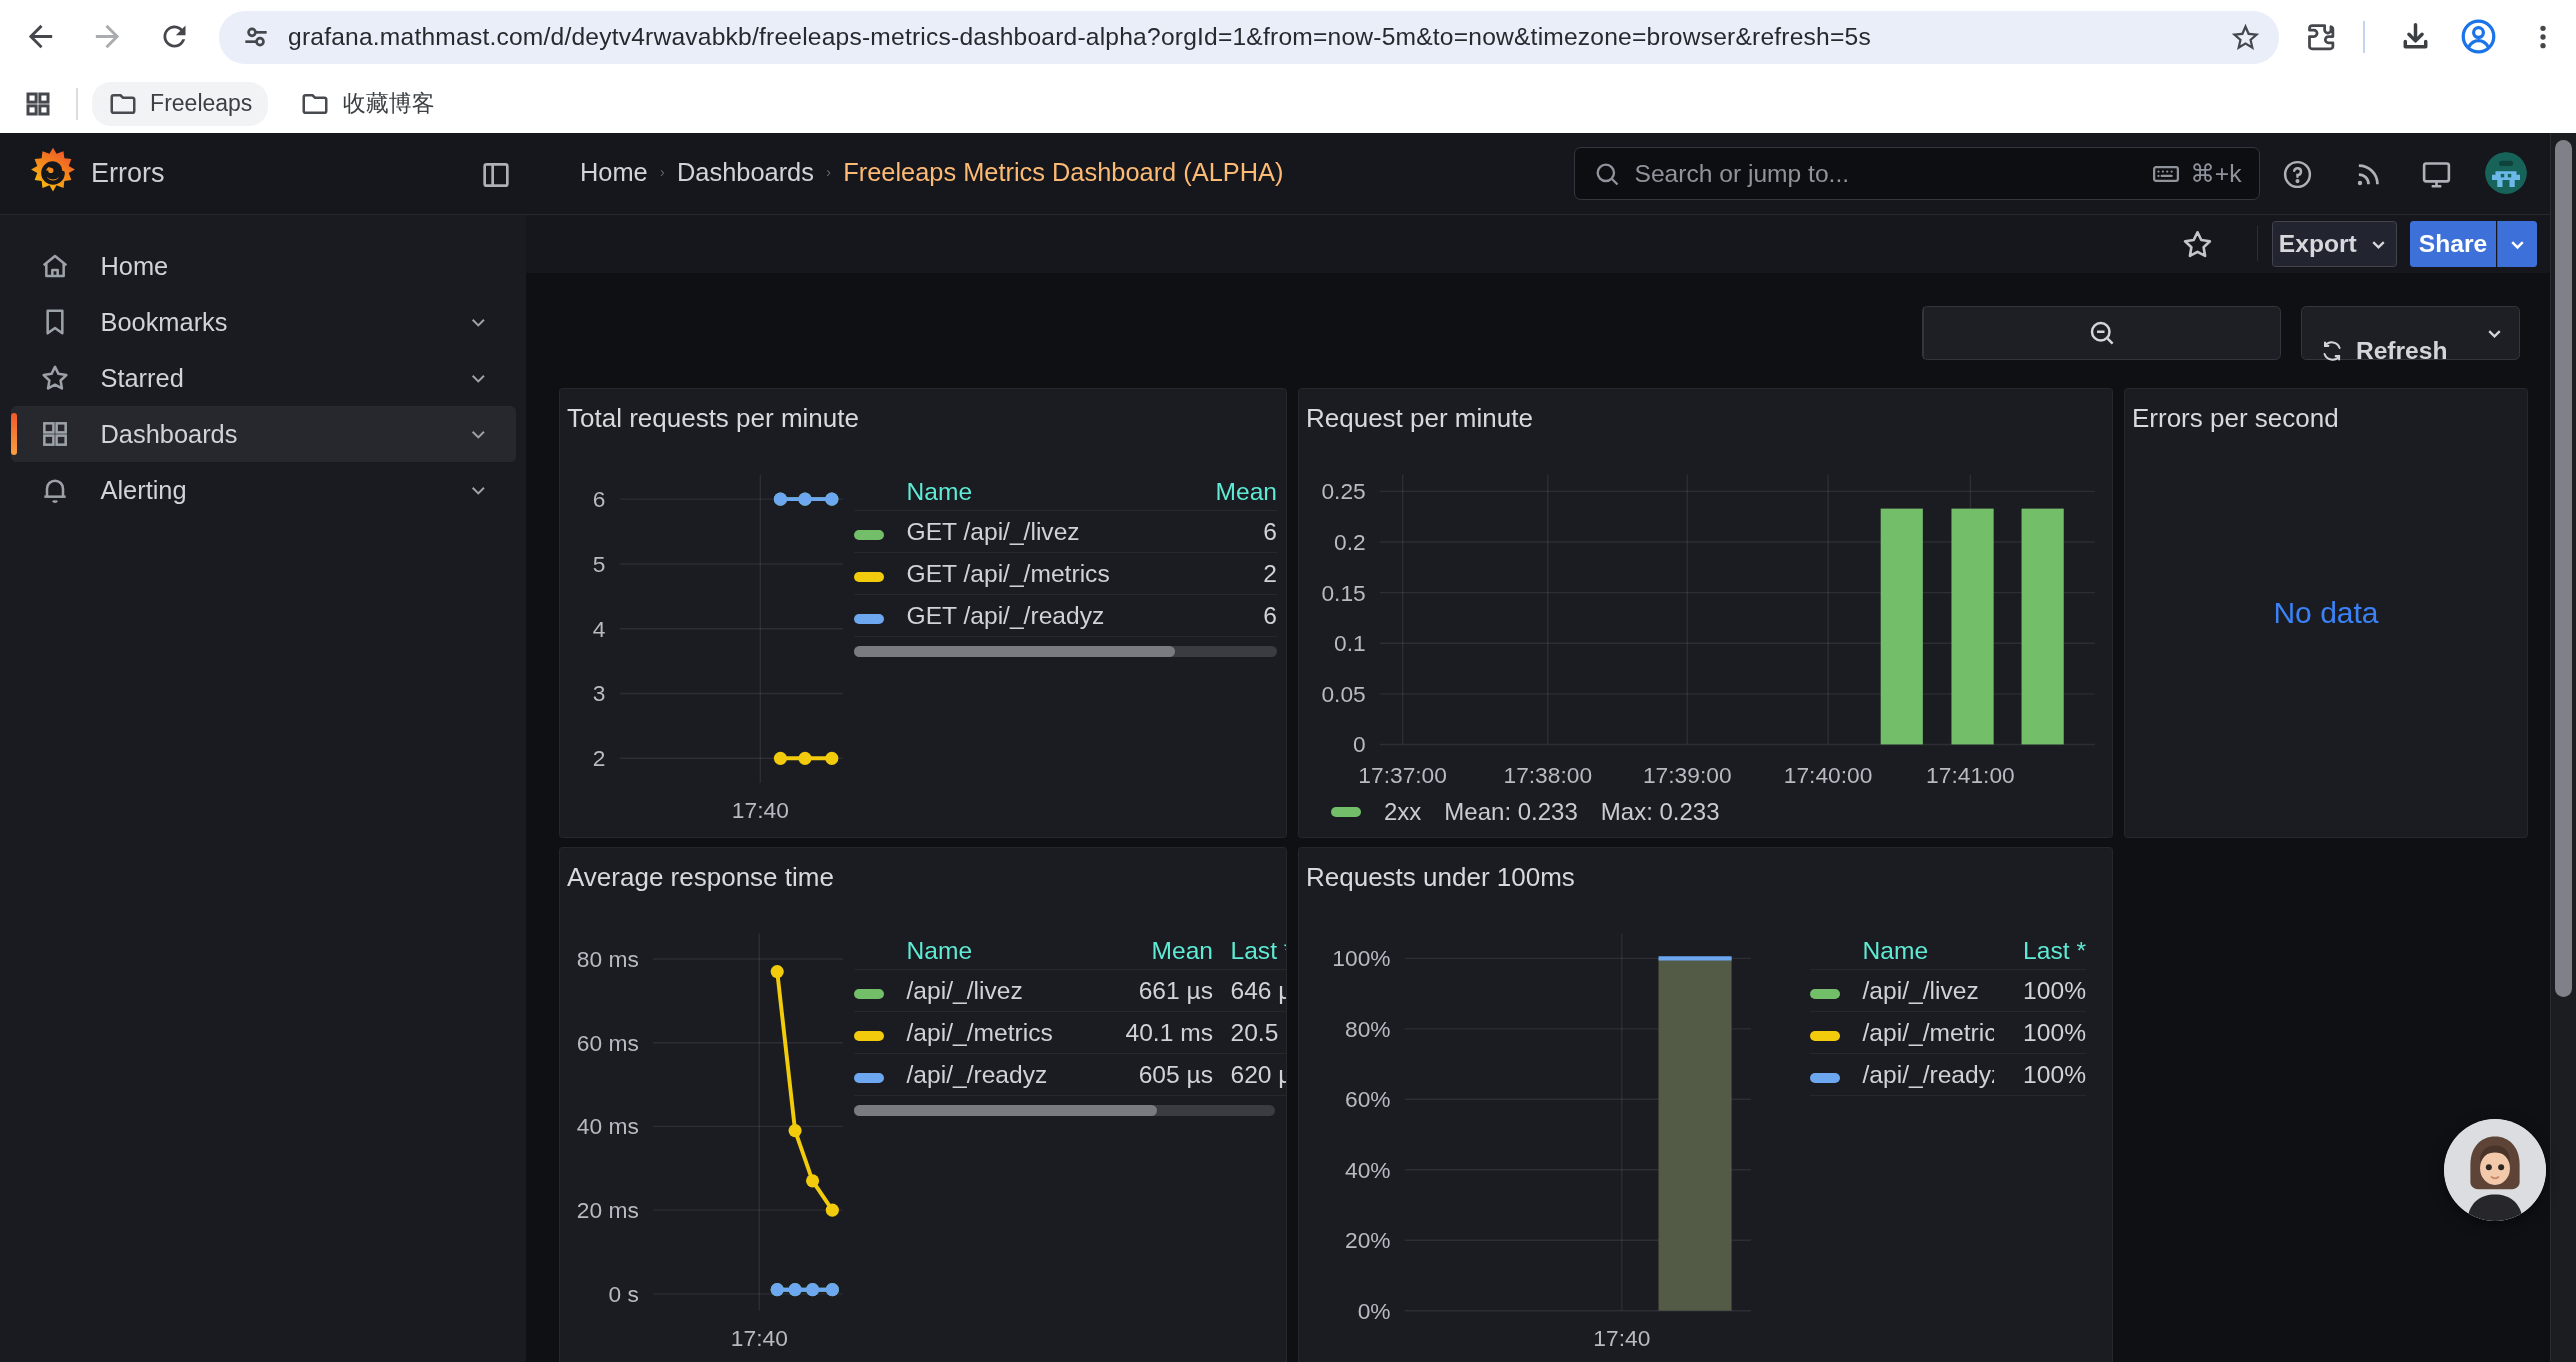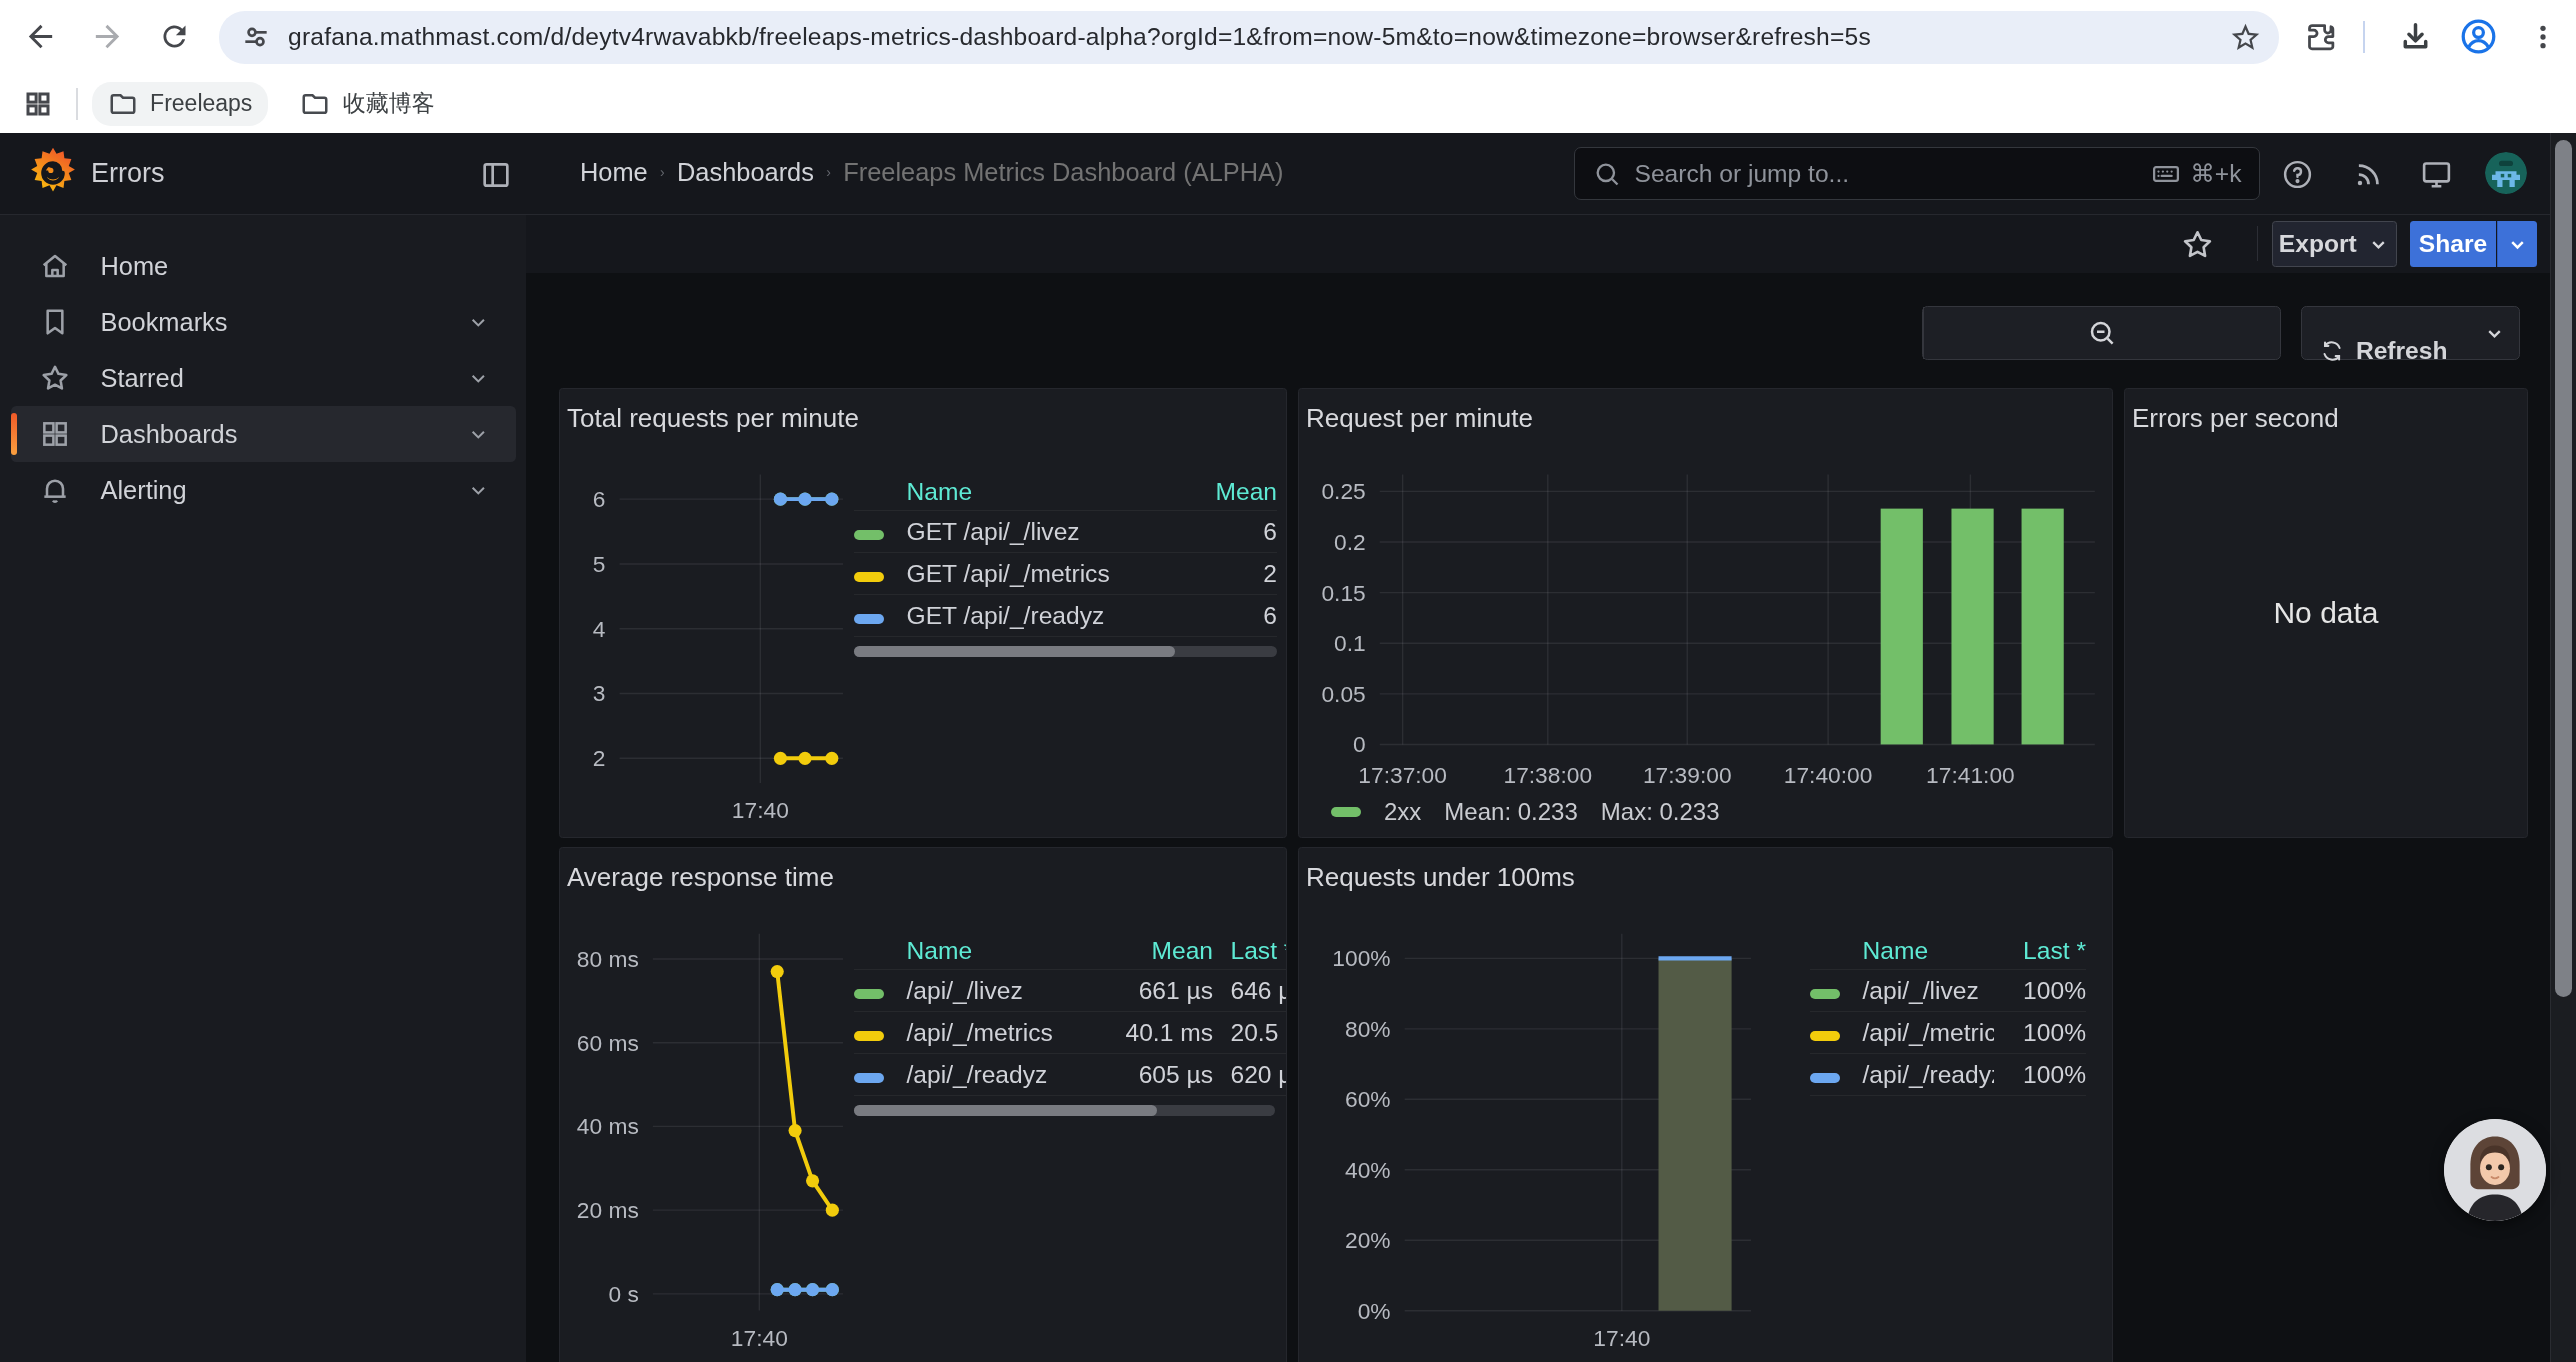--- a/index.html
+++ b/index.html
@@ -20,21 +20,21 @@
   .bm-folder { display:flex; align-items:center; gap:12.3px; font-size:23px; color:#3c4043;
     padding:7px 16px; border-radius:19px; }
   .bm-folder.hovered { background:#f1f3f4; }
   .v-sep-light { width:1.8px; height:32px; background:#dadce0; }
 
   
   #grafana { left:0; top:133px; width:2576px; height:1229px; background:#0e1013; }
   #topnav { left:0; top:0; width:2576px; height:82px; background:#15171c;
     border-bottom:0.9px solid #26282e; }
   .crumb { font-size:25.4px; color:#d2d4d9; }
-  .crumb.last { color:#737373; }
+  .crumb.last { color:#fdba74; }
   .crumb-sep { color:#63666d; margin:0 12.3px; }
   #search-box { left:1574px; top:14px; width:686px; height:53px; background:#0d0e12;
     border:0.9px solid #34373d; border-radius:7px; display:flex; align-items:center;
     padding:0 17.5px; color:#8f939b; font-size:24.6px; }
   .nav-ic { color:#aeb1b8; }
   #nav-avatar { width:42px; height:42px; border-radius:50%; overflow:hidden; }
 
   #sidebar { left:0; top:82px; width:526px; height:1148px; background:#191b20; }
   .side-item { position:relative; display:flex; align-items:center; gap:30px; height:56px;
     margin:0 10.5px; padding-left:28px; border-radius:5.3px; color:#d1d3d8; font-size:25.4px; }
@@ -56,21 +56,21 @@
   .tgroup { position:absolute; display:flex; align-items:stretch; height:54px;
     background:#1d1f25; border:0.9px solid #34363d; border-radius:5.3px; color:#d4d5d9;
     font-size:24.6px; font-weight:700; }
   .tseg { display:flex; align-items:center; gap:12.3px; padding:0 17.5px; }
   .tdiv { width:0.9px; background:#34363d; }
 
   .panel { position:absolute; background:#1a1c21; border:0.9px solid #25272d; border-radius:3.5px;
     overflow:hidden; }
   .p-title { position:absolute; left:7px; top:14px; font-size:26px; font-weight:500; color:#d8d9dd; }
   .nodata { position:absolute; inset:0; display:flex; align-items:center; justify-content:center;
-    color:#e5e5e5; font-size:30px;border-radius:31px; }
+    color:#3b82f6; font-size:30px;border-radius:31px; }
 
   .legend { position:absolute; font-size:24.6px; color:#d0d2d8; }
   .lg-head { display:grid; align-items:center; height:37px; color:#5eead4; font-weight:500; }
   .lg-row { display:grid; align-items:center; height:42px; border-top:0.9px solid #26282c; }
   .lg-last-sep { border-top:0.9px solid #26282c; height:0; }
   .pill { width:30px; height:9.6px; border-radius:5.3px; display:inline-block; }
   .lg-name { padding-left:3.5px; white-space:nowrap; overflow:hidden; }
   .lg-val { text-align:right; white-space:nowrap; }
   .lg-val.left { text-align:left; padding-left:17.5px; }
   .hscroll { margin-top:8.8px; height:11.4px; background:#3a3c42; border-radius:6.1px; }

